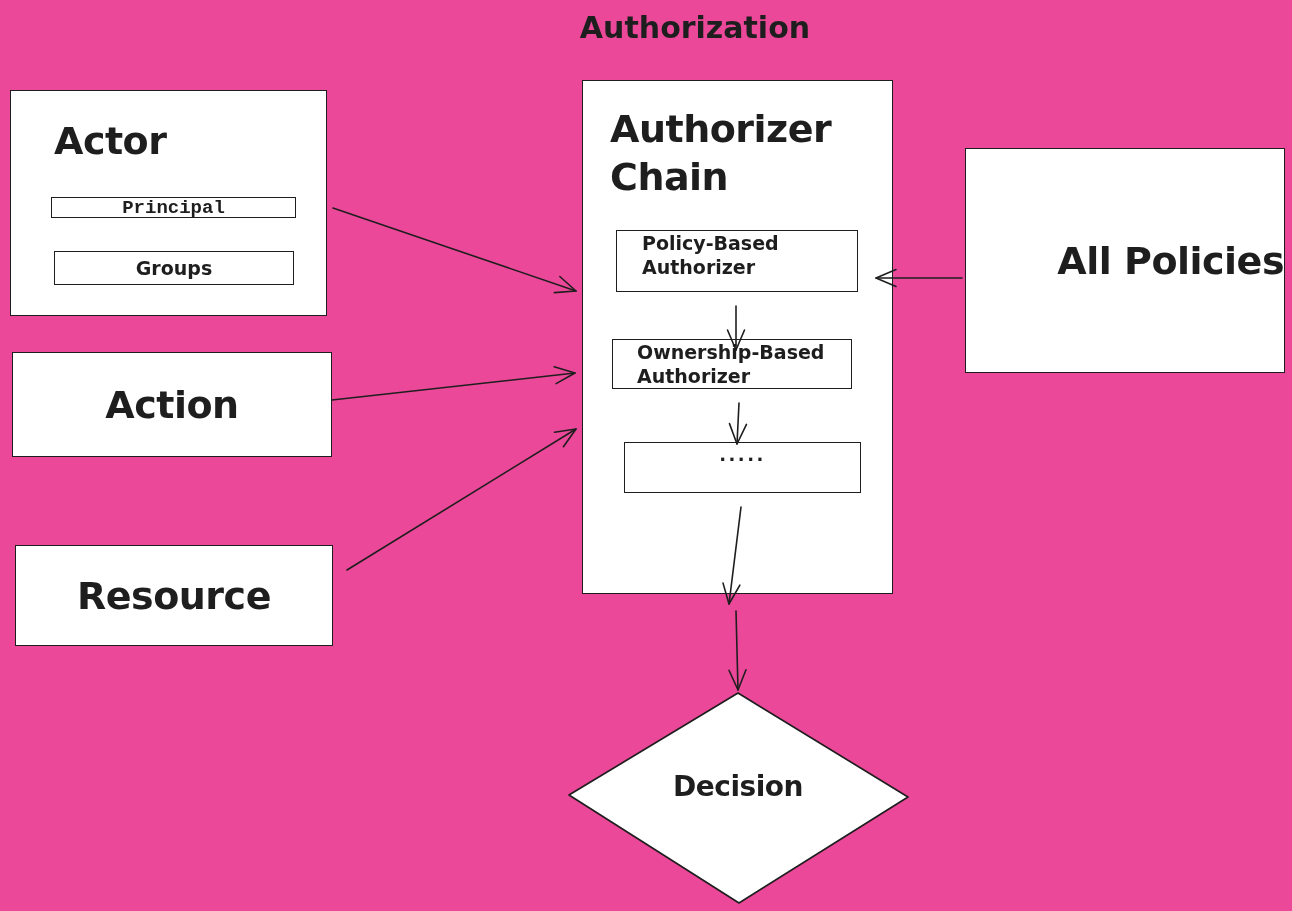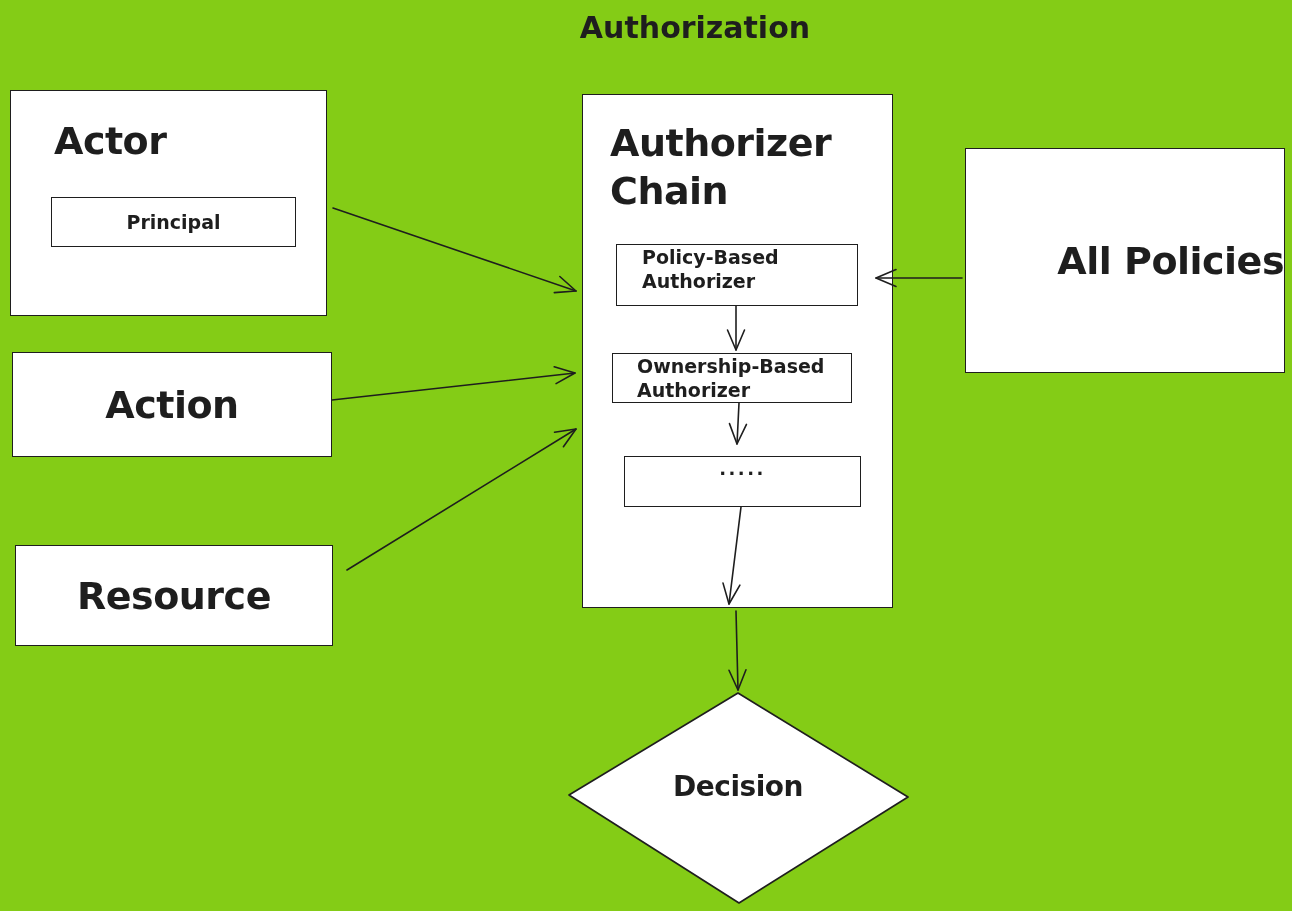--- a/index.html
+++ b/index.html
@@ -1,20 +1,20 @@
 <!DOCTYPE html>
 <html><head>
 <meta charset="utf-8">
 <style>
   html, body { margin: 0; padding: 0; background: #ffffff; }
   #canvas {
     position: relative;
     width: 1292px;
     height: 911px;
-    background: #84cc16;
+    background: #ec4899;
     overflow: hidden;
     font-family: "DejaVu Sans", sans-serif;
     color: #1e1e1e;
   }
   .layer { position: absolute; left: 0; top: 0; }
   #shape-layer { z-index: 0; }
   #arrow-layer { z-index: 3; pointer-events: none; }
 
   .box {
     position: absolute;
@@ -31,29 +31,29 @@
   #actor-box { left: 10px; top: 90px; width: 317px; height: 226px; }
   .actor-label { position: absolute; left: 43px; top: 28px; }
   .field {
     position: absolute;
     border: 1.8px solid #1e1e1e;
     background: #ffffff;
     display: flex; align-items: center; justify-content: center;
     font-size: 19px; font-weight: 600;
     box-sizing: border-box;
   }
-  #principal-box { left: 40px; top: 106px; width: 245px; height: 50px; }
+  #principal-box { left: 40px; top: 106px; width: 245px; height: 21px; font-family: Liberation Mono, monospace; }
   #groups-box    { left: 43px; top: 160px; width: 240px; height: 34px; }
 
   
   #action-box   { left: 12px; top: 352px; width: 320px; height: 105px; }
   #resource-box { left: 15px; top: 545px; width: 318px; height: 101px; }
 
   
-  #chain-box { left: 582px; top: 94px; width: 311px; height: 514px; padding-left: 28px; }
+  #chain-box { left: 582px; top: 80px; width: 311px; height: 514px; padding-left: 28px; }
   .chain-label { position: absolute; left: 27px; top: 24px; line-height: 48px; width: 245px; }
   .step {
     position: absolute;
     border: 1.8px solid #1e1e1e;
     background: #ffffff;
     display: flex; align-items: flex-start; justify-content: center;
     box-sizing: border-box;
   }
   #step-policy    { left: 33px; top: 149px; width: 242px; height: 62px; }
   #step-ownership { left: 29px; top: 258px; width: 240px; height: 50px; }
@@ -90,20 +90,23 @@
   <svg id="shape-layer" class="layer" width="1292" height="911" viewBox="0 0 1292 911">
     <polygon points="738,693 908,797 739,903 569,795" fill="#ffffff" stroke="#1e1e1e" stroke-width="1.7" stroke-linejoin="round"></polygon>
   </svg>
 
   <div class="title">Authorization</div>
 
   <div class="box" id="actor-box">
     <div class="big-label actor-label">Actor</div>
     <div class="field" id="principal-box">
       <span>Principal</span>
+    </div>
+    <div class="field" id="groups-box">
+      <span>Groups</span>
     </div>
   </div>
 
   <div class="box center-box" id="action-box">
     <div class="big-label">Action</div>
   </div>
 
   <div class="box center-box" id="resource-box">
     <div class="big-label">Resource</div>
   </div>

